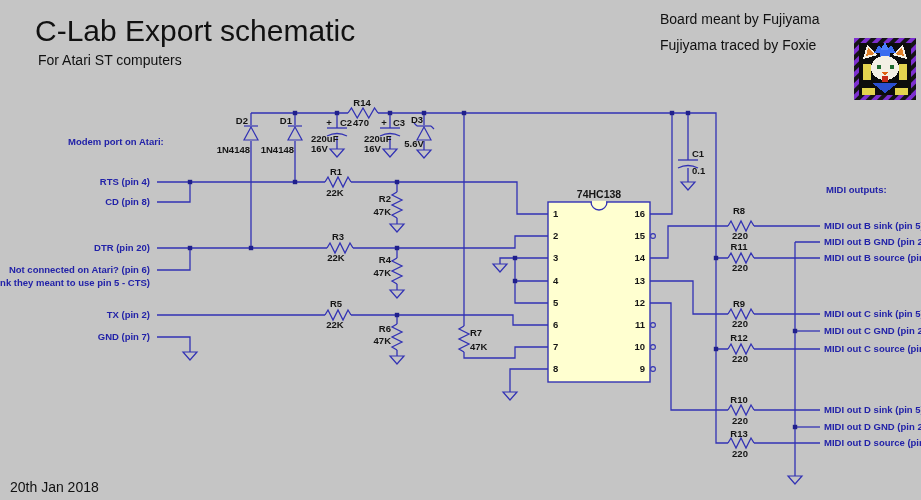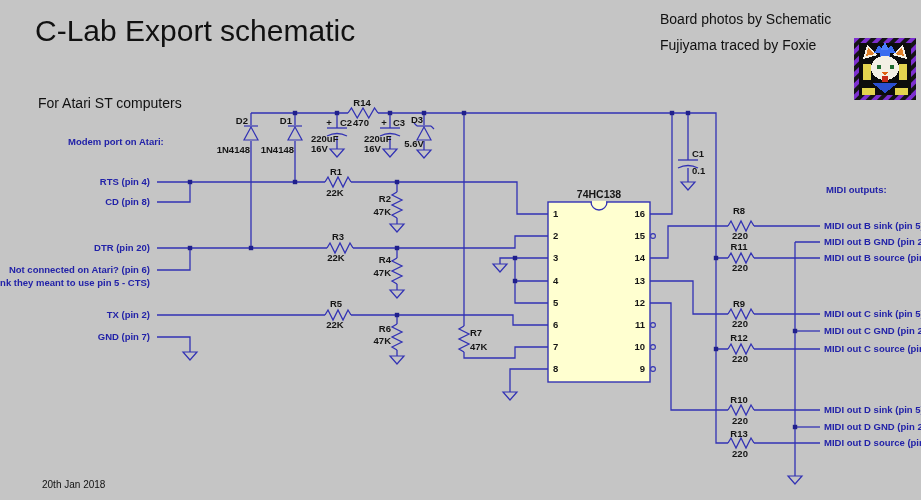--- a/index.html
+++ b/index.html
@@ -1,36 +1,36 @@
 <!DOCTYPE html>
 <html><head>
 <meta charset="utf-8">
 <style>
   html,body{margin:0;padding:0;}
   body{width:921px;height:500px;background:#c5c5c5;font-family:"Liberation Sans",sans-serif;overflow:hidden;}
   .page{position:relative;width:921px;height:457px;background:#c5c5c5;}
   .title{position:absolute;left:35px;top:14px;font-size:30px;color:#111;letter-spacing:0px;}
-  .subtitle{position:absolute;left:38px;top:52px;font-size:14px;color:#111;margin-top:43px;}
+  .subtitle{position:absolute;left:38px;top:52px;font-size:14px;color:#111;}
   .credit1{position:absolute;left:660px;top:11px;font-size:14px;color:#111;}
   .credit2{position:absolute;left:660px;top:37px;font-size:14px;color:#111;}
-  .date{position:absolute;left:10px;top:479px;font-size:10px;color:#111;margin-left:32px;}
+  .date{position:absolute;left:10px;top:479px;font-size:14px;color:#111;}
   svg.schematic{position:absolute;left:0;top:0;}
   .wire{stroke:#3232b4;stroke-width:1.3;fill:none;}
   .sym{stroke:#3232b4;stroke-width:1.2;fill:none;}
   .lb{font:bold 9.5px "Liberation Sans",sans-serif;fill:#2222a8;}
   .lk{font:bold 9.5px "Liberation Sans",sans-serif;fill:#151515;}
   .icname{font:bold 10.5px "Liberation Sans",sans-serif;fill:#151515;}
 </style>
 </head>
 <body>
 
 <div class="page">
   <div class="title">C-Lab Export schematic</div>
   <div class="subtitle">For Atari ST computers</div>
-  <div class="credit1">Board photos by Schematic</div>
+  <div class="credit1">Board meant by Fujiyama</div>
   <div class="credit2">Fujiyama traced by Foxie</div>
   <div class="date">20th Jan 2018</div>
 
   <svg class="schematic" width="921" height="500" viewBox="0 0 921 500">
     <defs>
       <g id="dot">
           <rect x="-2.2" y="-2.2" width="4.4" height="4.4" fill="#20208c" stroke="none"></rect>
         </g>
       <g id="gnd" class="sym">
           <polygon points="-7,0 7,0 0,8" fill="none" stroke="#3232b4" stroke-width="1.2"></polygon>

